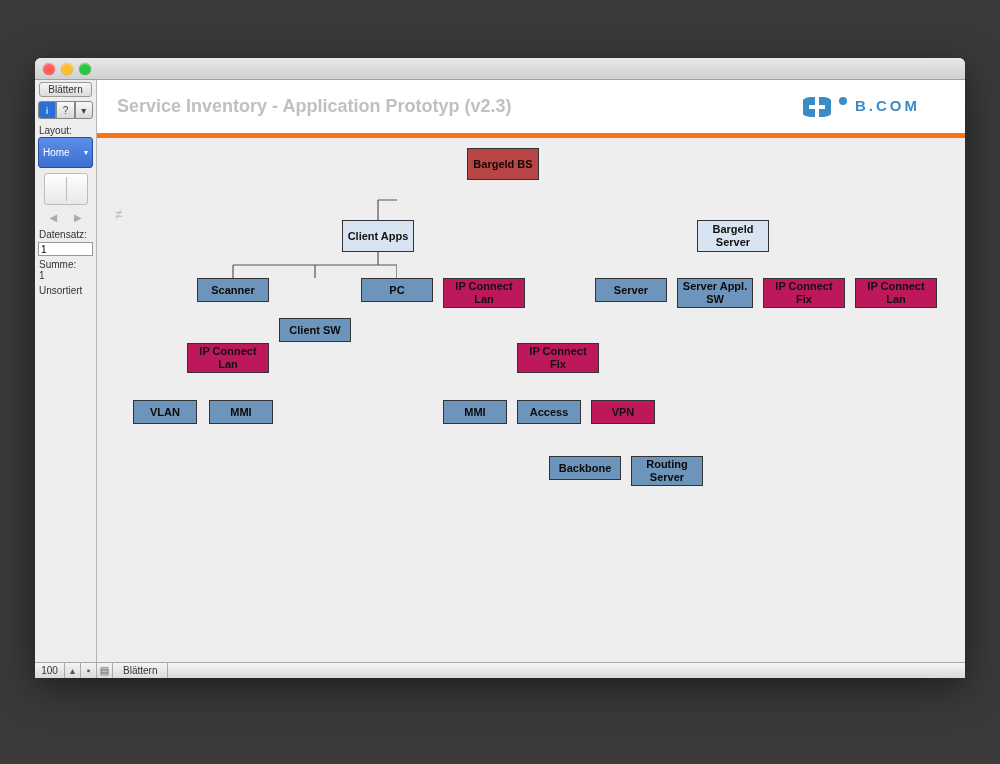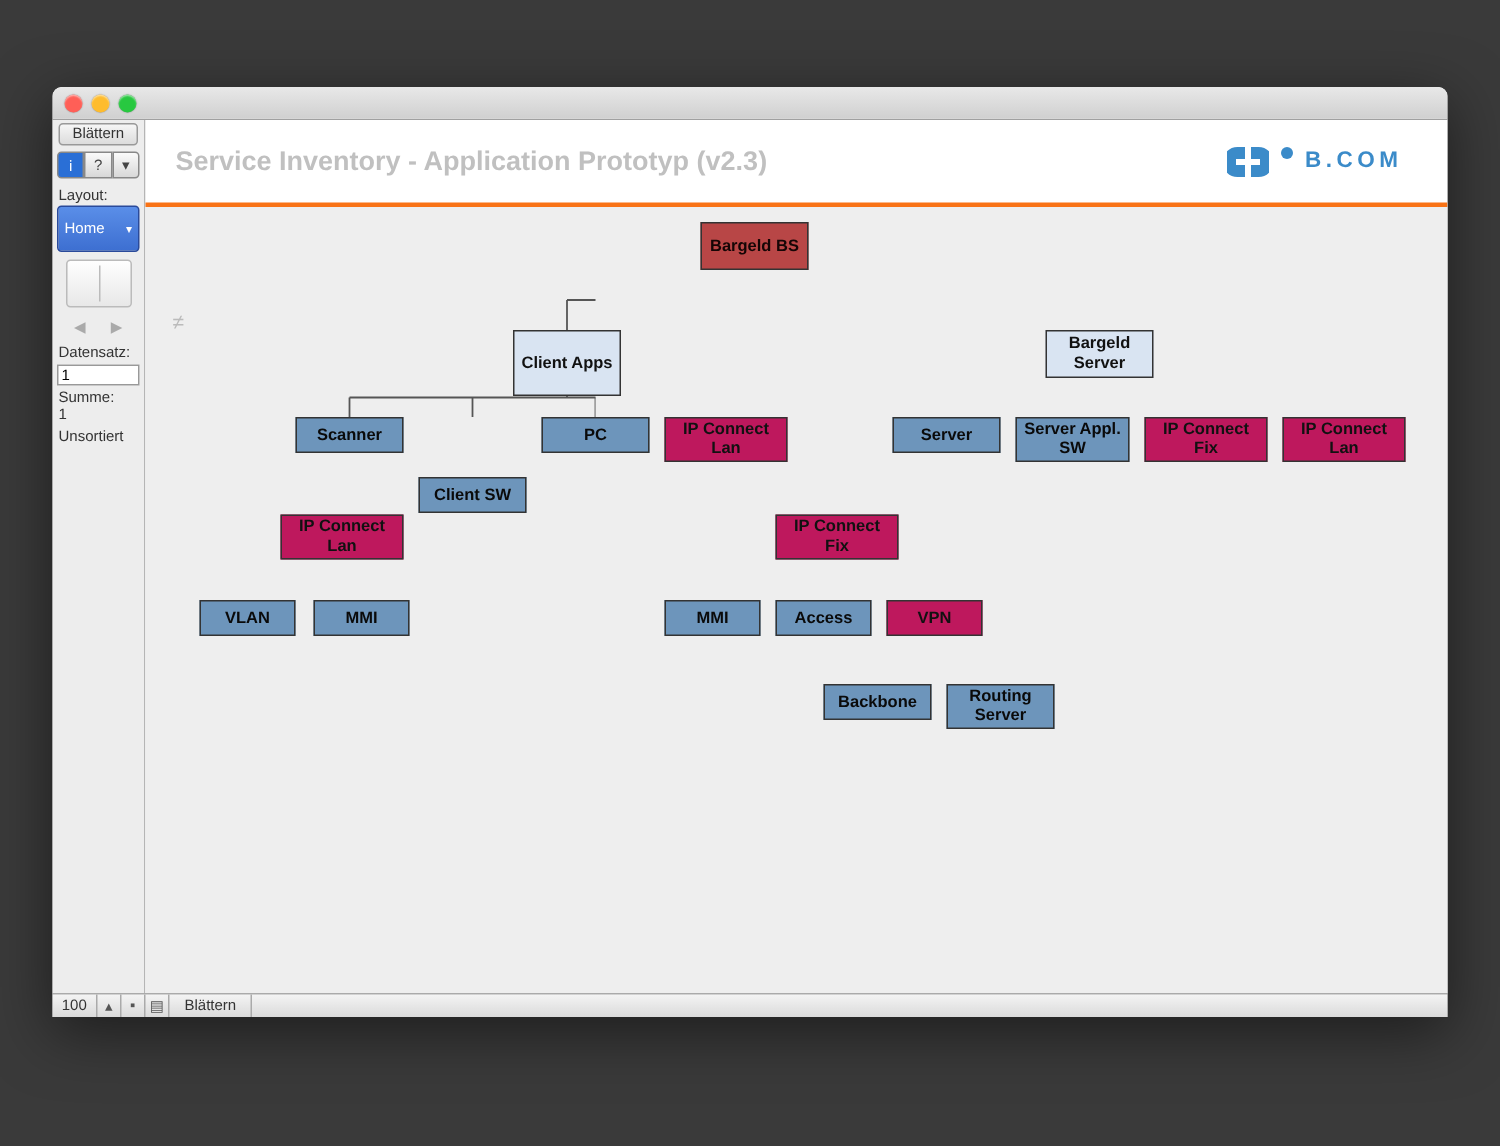--- a/index.html
+++ b/index.html
@@ -100,22 +100,22 @@
   }
   .sidebar-text{margin:2px 4px;font-size:10px;}
   .main {
     flex:1; background:#fff;
     display:flex;flex-direction:column;
     position:relative;
   }
   .header-row{
     height:58px;
     display:flex;align-items:center;justify-content:space-between;
-    padding:0 30px 0 20px;
-    border-bottom:3px solid #f97316;
+    padding:0 45px 0 20px;
+    border-bottom:5px solid #f97316;
   }
   .page-title{
     color:#c0c0c0;font-size:18px;font-weight:bold;
   }
   .logo{display:flex;align-items:flex-start;gap:8px;}
   .logo-mark{
     width:28px;height:20px;position:relative;
   }
   .logo-mark svg{width:28px;height:20px;}
   .logo-dot{width:8px;height:8px;border-radius:50%;background:#3b8bc9;}
@@ -243,21 +243,21 @@
             <line x1="452" y1="248.5" x2="452" y2="262"></line>
             <line x1="526" y1="248.5" x2="526" y2="262"></line>
             <line x1="526" y1="286" x2="526" y2="302"></line>
             <line x1="488" y1="302" x2="570" y2="302"></line>
             <line x1="488" y1="302" x2="488" y2="318"></line>
             <line x1="570" y1="302" x2="570" y2="318"></line>
             <line x1="136" y1="164" x2="136" y2="193"></line>
           </svg>
         <div id="nodes">
             <div class="node red" style="left: 370px; top: 10px; width: 72px; height: 32px;">Bargeld BS</div>
-            <div class="node lblue" style="left: 245px; top: 82px; width: 72px; height: 44px; text-align: center;">Client Apps</div>
+            <div class="node lblue" style="left: 245px; top: 82px; width: 72px; height: 32px; text-align: center;">Client Apps</div>
             <div class="node lblue" style="left: 600px; top: 82px; width: 72px; height: 32px;">Bargeld Server</div>
             <div class="node blue" style="left: 100px; top: 140px; width: 72px; height: 24px;">Scanner</div>
             <div class="node blue" style="left: 182px; top: 140px; width: 72px; height: 24px; margin-top: 40px;">Client SW</div>
             <div class="node blue" style="left: 264px; top: 140px; width: 72px; height: 24px;">PC</div>
             <div class="node pink" style="left: 346px; top: 140px; width: 82px; height: 30px;">IP Connect Lan</div>
             <div class="node blue" style="left: 498px; top: 140px; width: 72px; height: 24px;">Server</div>
             <div class="node blue" style="left: 580px; top: 140px; width: 76px; height: 30px;">Server Appl. SW</div>
             <div class="node pink" style="left: 666px; top: 140px; width: 82px; height: 30px;">IP Connect Fix</div>
             <div class="node pink" style="left: 758px; top: 140px; width: 82px; height: 30px;">IP Connect Lan</div>
             <div class="node pink" style="left: 90px; top: 205px; width: 82px; height: 30px;">IP Connect Lan</div>

